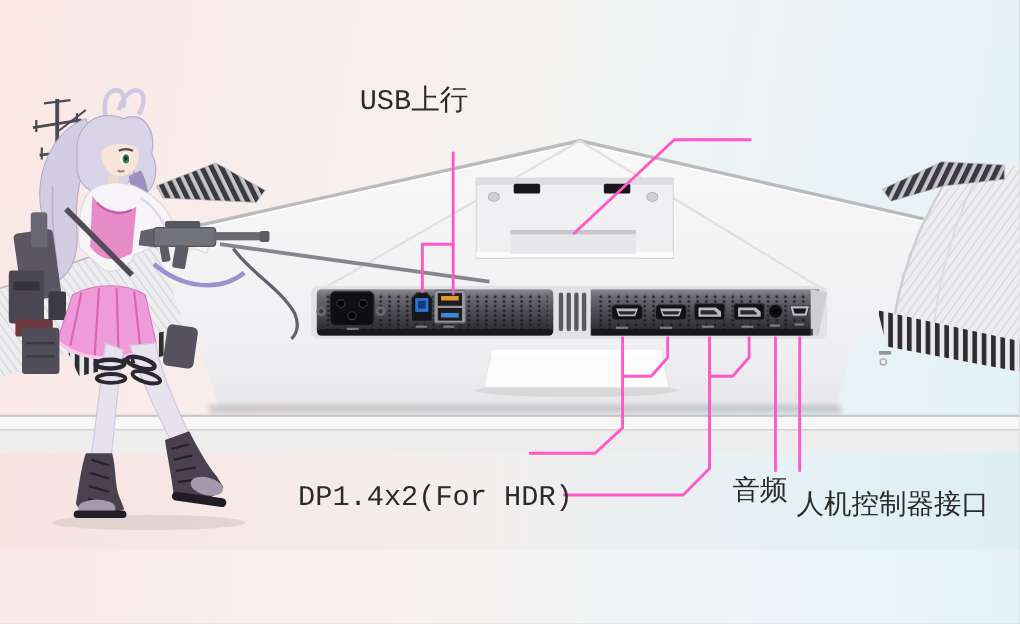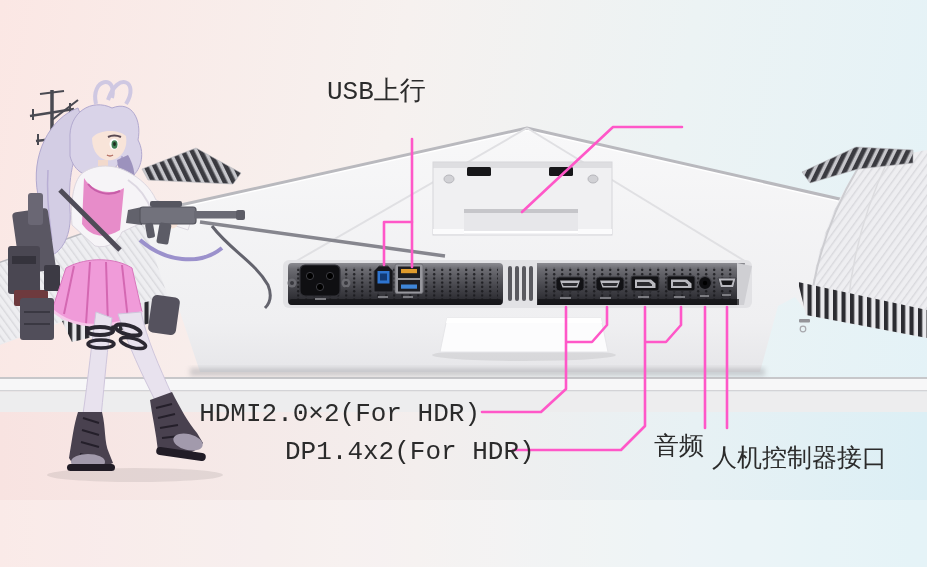--- a/index.html
+++ b/index.html
@@ -7,21 +7,21 @@
          font-family:Liberation Mono, monospace;
          background:linear-gradient(100deg,#fbe7e4 0%,#f6f1ef 40%,#ecf3f4 68%,#e3f2f7 100%);}
   .stage svg{position:absolute;left:0;top:0;}
   svg#scene{width:927px;height:567px;z-index:1;}
   svg#figure{left:0;top:60px;width:470px;height:430px;z-index:2;}
   svg#callouts{width:927px;height:567px;z-index:3;}
   svg#callouts path{stroke:var(--accent,#ff57c8);stroke-width:2.6;fill:none;
                     stroke-linecap:round;stroke-linejoin:round;}
   .label{position:absolute;z-index:4;color:var(--label-text,#2b2b2b);
          font-size:26px;line-height:1.27;white-space:nowrap;}
-  .label.small{font-size:25px;}
+  .label.small{font-size:25px;margin-left:12px;}
   .ra{text-align:right;}
 </style>
 </head>
 <body>
 
 <div class="stage">
 
 <svg id="scene" viewBox="0 0 927 567">
   <defs>
     <linearGradient id="floorGrad" x1="0" y1="0" x2="1" y2="0">
@@ -314,18 +314,17 @@
   <path d="M566,307 L566,389 L541,412 L482,412"></path>
   <path d="M681,307 L681,325 L666,342 L646,342"></path>
   <path d="M645,307 L645,426 L621,450 L513,450"></path>
   <path d="M705,307 L705,428"></path>
   <path d="M727,307 L727,428"></path>
 </svg>
 
 <div class="label" style="left:327px;top:76px;">
   <div>USB上行</div>
 </div>
-<div class="label ra" style="left:196px;top:398px;width:284px;">HDMI2.0×2(For HDR)</div>
-<div class="label ra" style="left:285px;top:436px;width:236px;">DP1.4x2(For HDR)</div>
+<div class="label ra" style="left:271px;top:436px;width:236px;">DP1.4x2(For HDR)</div>
 <div class="label small" style="left:654px;top:432px;">音频</div>
 <div class="label small" style="left:712px;top:444px;">人机控制器接口</div>
 
 </div>
 
 </body></html>

